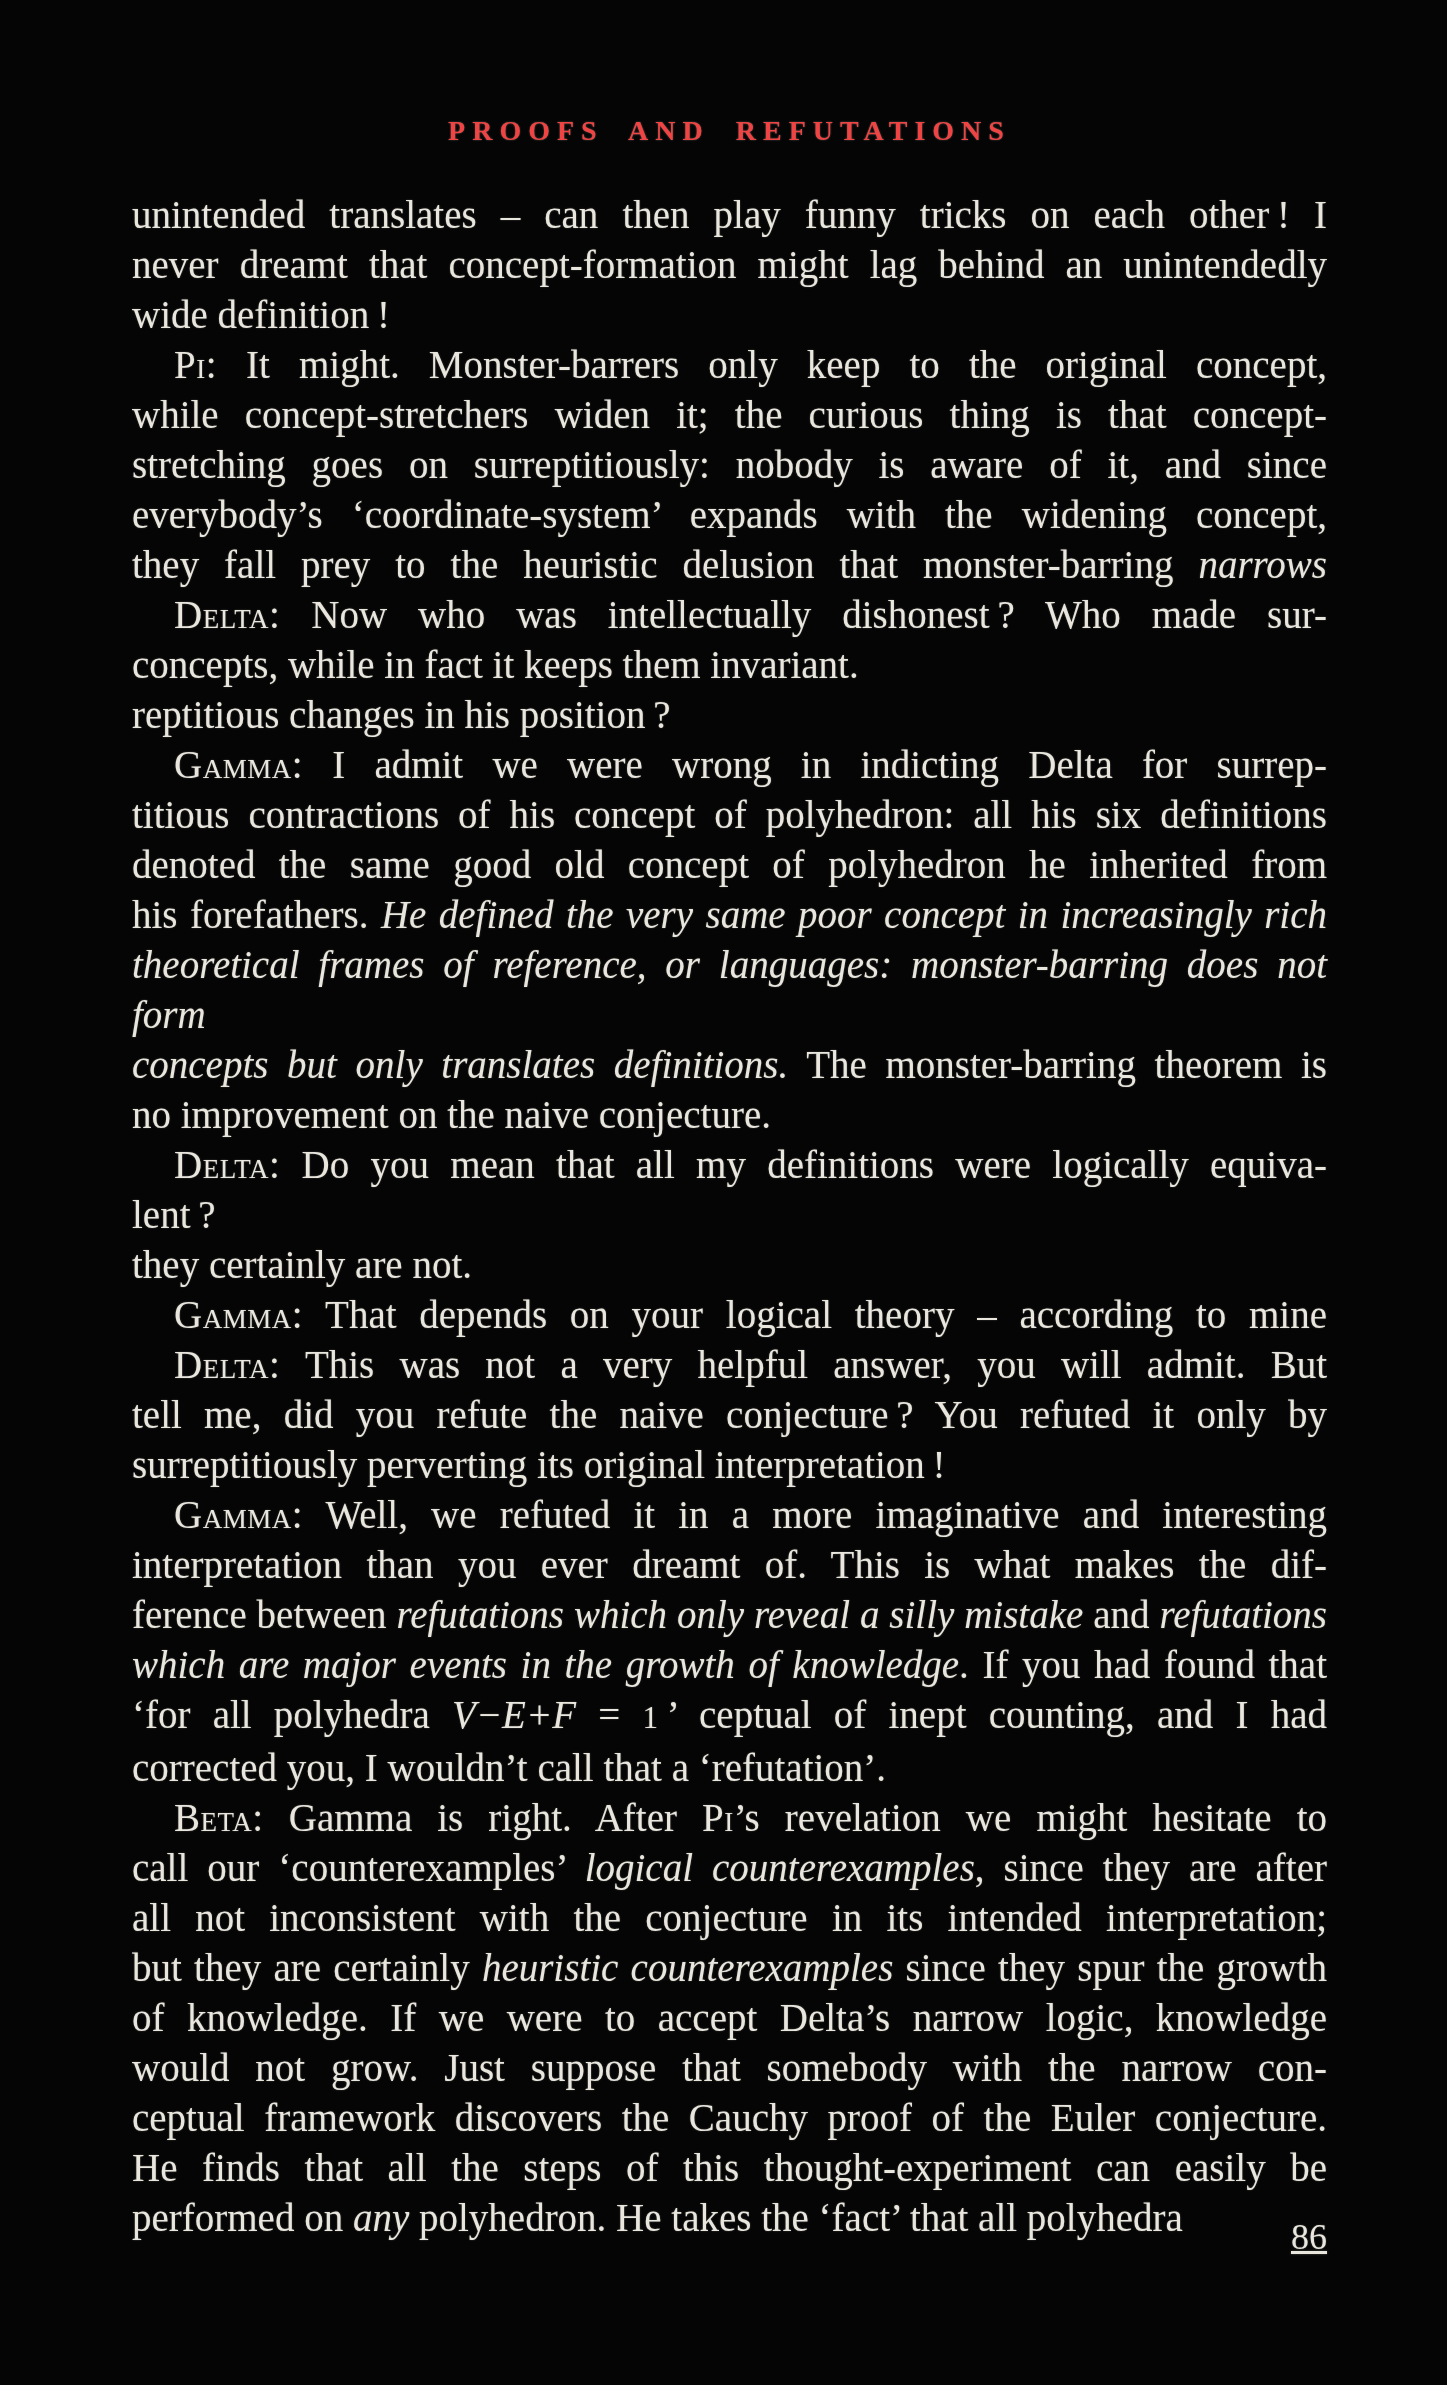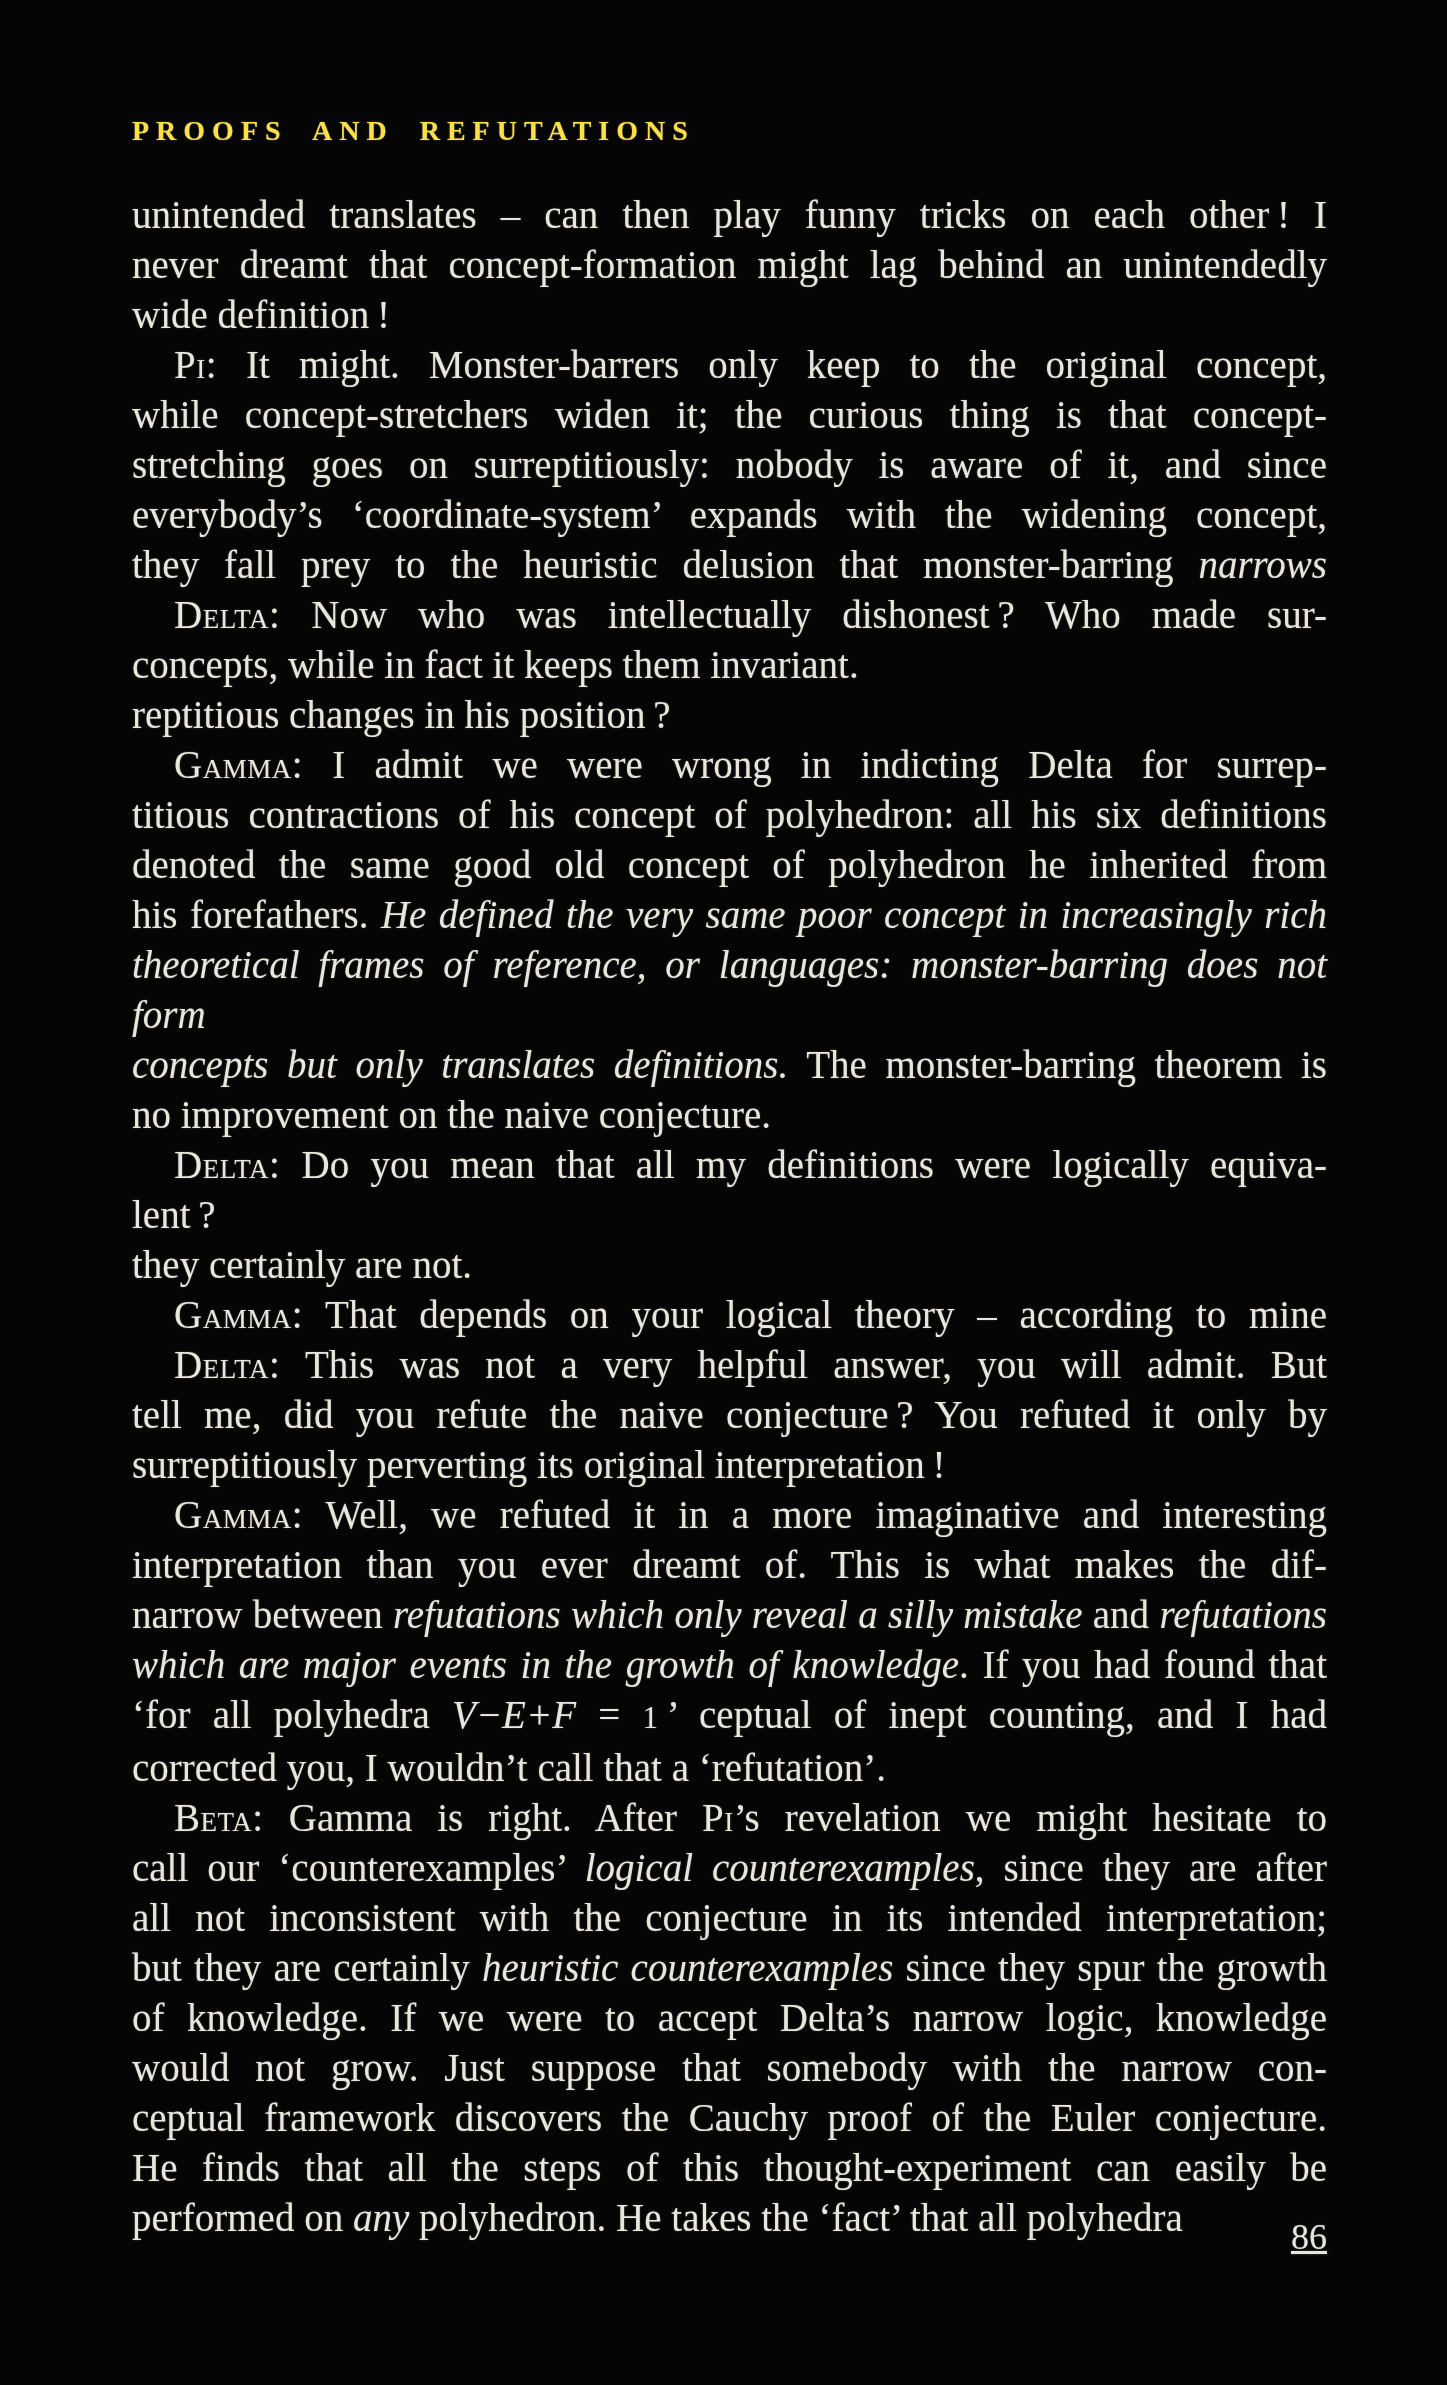--- a/index.html
+++ b/index.html
@@ -14,25 +14,26 @@
     background: #050505;
     color: #e9e6de;
     font-family: "Liberation Serif", "DejaVu Serif", serif;
     overflow: hidden;
   }
   .running-header {
     position: absolute;
     top: 115px;
     left: 132px;
     width: 1195px;
+    text-align: center;
     font-size: 28px;
     font-weight: 700;
     letter-spacing: 7px;
     word-spacing: 12px;
-    color: #fde047;
+    color: #ef4444;
     text-shadow: 0 0 2px rgba(238,235,227,0.35);
   }
   .text-block {
     position: absolute;
     top: 190px;
     left: 132px;
     width: 1195px;
     font-size: 39px;
     line-height: 50px;
     text-shadow: 0 0 2px rgba(238,235,227,0.30);
@@ -89,21 +90,21 @@
       <div class="line last"><span>no improvement on the naive conjecture.</span></div>
       <div class="line indent"><span class="sc">Delta:</span><span> Do you mean that all my definitions were logically equiva-</span></div>
       <div class="line last"><span>lent ?</span></div>
       <div class="line last"><span>they certainly are not.</span></div>
       <div class="line indent"><span class="sc">Gamma:</span><span> That depends on your logical theory – according to mine</span></div>
       <div class="line indent"><span class="sc">Delta:</span><span> This was not a very helpful answer, you will admit. But</span></div>
       <div class="line"><span>tell me, did you refute the naive conjecture ? You refuted it only by</span></div>
       <div class="line last"><span>surreptitiously perverting its original interpretation !</span></div>
       <div class="line indent"><span class="sc">Gamma:</span><span> Well, we refuted it in a more imaginative and interesting</span></div>
       <div class="line"><span>interpretation than you ever dreamt of. This is what makes the dif-</span></div>
-      <div class="line"><span>narrow between </span><span class="it">refutations which only reveal a silly mistake</span><span> and </span><span class="it">refutations</span></div>
+      <div class="line"><span>ference between </span><span class="it">refutations which only reveal a silly mistake</span><span> and </span><span class="it">refutations</span></div>
       <div class="line"><span class="it">which are major events in the growth of knowledge</span><span>. If you had found that</span></div>
       <div class="line"><span>‘for all polyhedra </span><span class="it">V−E+F</span><span> = </span><span class="osf">1</span><span> ’ ceptual of inept counting, and I had</span></div>
       <div class="line last"><span>corrected you, I wouldn’t call that a ‘refutation’.</span></div>
       <div class="line indent"><span class="sc">Beta:</span><span> Gamma is right. After </span><span class="sc">Pi</span><span>’s revelation we might hesitate to</span></div>
       <div class="line"><span>call our ‘counterexamples’ </span><span class="it">logical counterexamples</span><span>, since they are after</span></div>
       <div class="line"><span>all not inconsistent with the conjecture in its intended interpretation;</span></div>
       <div class="line"><span>but they are certainly </span><span class="it">heuristic counterexamples</span><span> since they spur the growth</span></div>
       <div class="line"><span>of knowledge. If we were to accept Delta’s narrow logic, knowledge</span></div>
       <div class="line"><span>would not grow. Just suppose that somebody with the narrow con-</span></div>
       <div class="line"><span>ceptual framework discovers the Cauchy proof of the Euler conjecture.</span></div>

